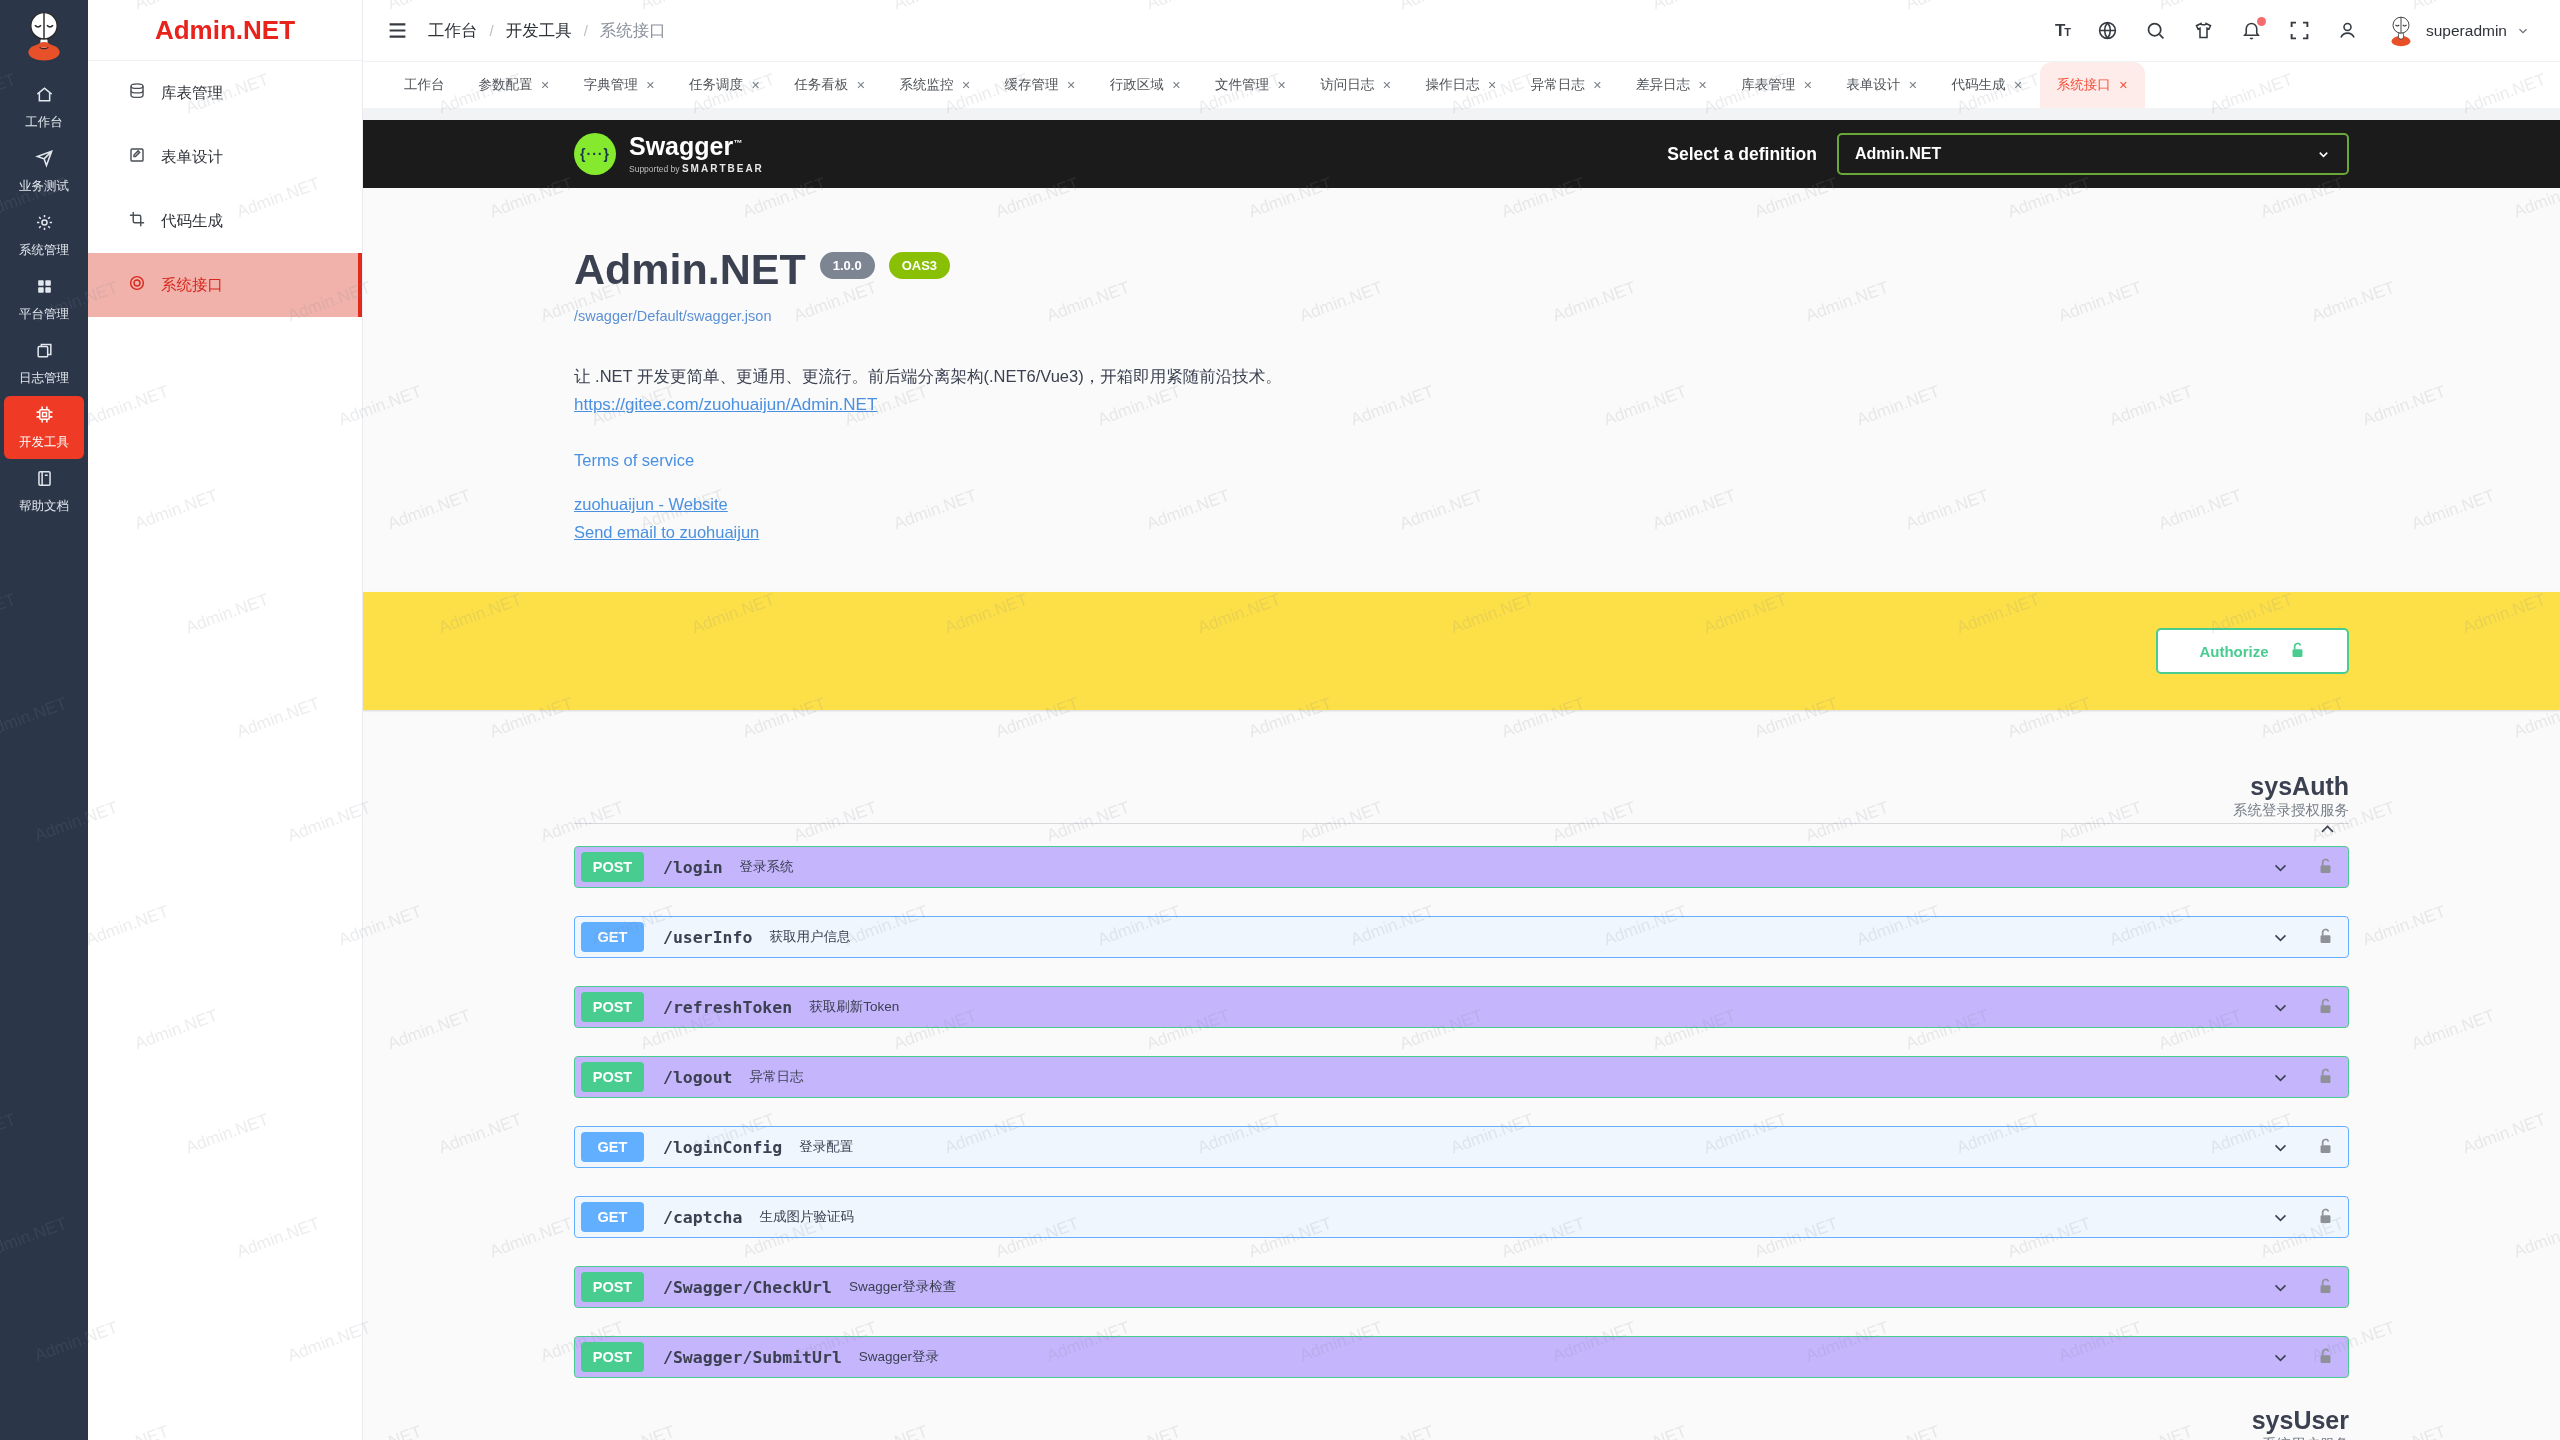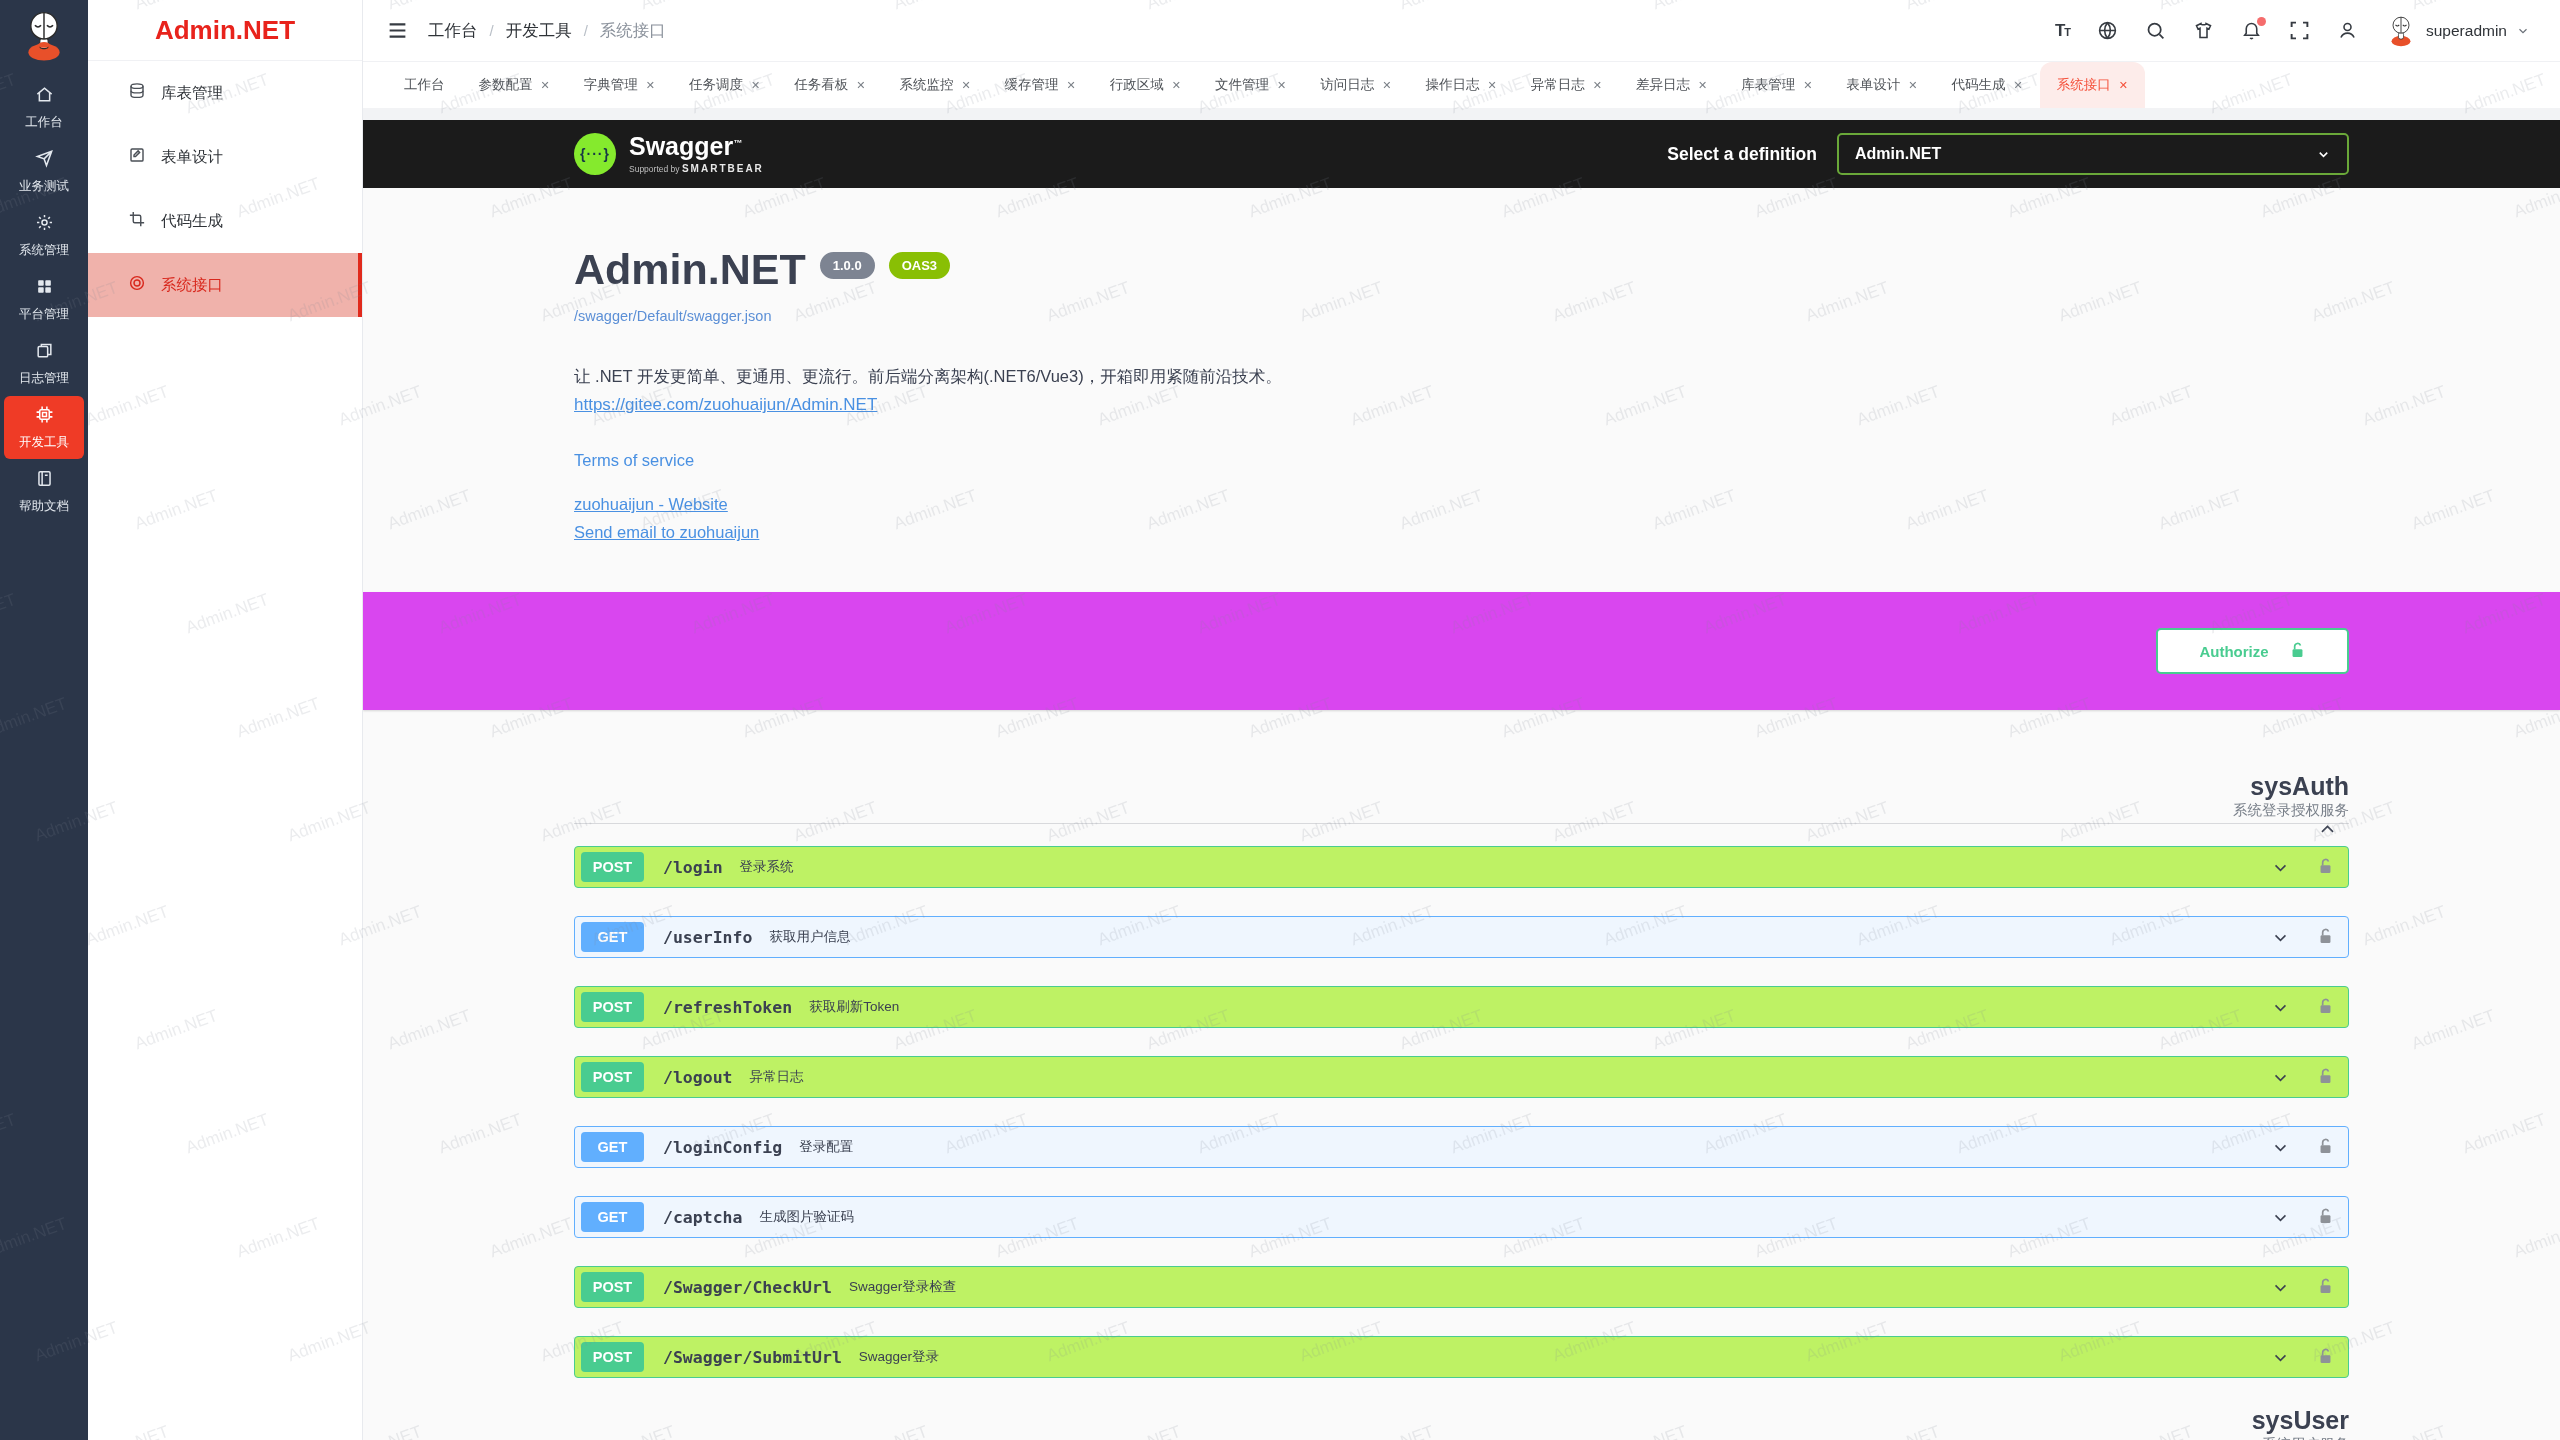--- a/index.html
+++ b/index.html
@@ -78,33 +78,33 @@
   .pill.version { background:#7d8492; }
   .pill.oas { background:#89bf04; }
   .spec-url { margin-top:15px; font-size:14.5px; color:#5b8fd6; cursor:pointer; }
   .info-desc { margin-top:42px; font-size:16.5px; color:#3b4151; }
   .repo-link { display:inline-block; margin-top:7px; font-size:17px; color:#4990e2; text-decoration:underline; cursor:pointer; }
   .info-links { margin-top:36px; }
   .info-link { display:block; font-size:16.5px; color:#4990e2; cursor:pointer; text-decoration:none; }
   .info-link + .info-link { margin-top:9px;text-decoration:underline; }
   .info-link.tos { margin-bottom:25px; }
 
-  .scheme-bar { margin-top:50px; background:#d946ef; box-shadow:0 1px 2px 0 rgba(0,0,0,.15); height:118px; display:flex; align-items:center; }
+  .scheme-bar { margin-top:50px; background:#fde047; box-shadow:0 1px 2px 0 rgba(0,0,0,.15); height:118px; display:flex; align-items:center; }
   .scheme-bar .container { display:flex; justify-content:flex-end; }
   .auth-btn { width:193px; height:46px; background:#fff; border:2px solid #49cc90; border-radius:5px; display:flex; align-items:center; justify-content:center; gap:20px; color:#49cc90; font-weight:bold; font-size:15px; cursor:pointer; }
 
   .sections { padding-top:62px; }
   .section + .section { margin-top:12px; }
   .sec-head { display:flex; align-items:flex-end; height:52px; border-bottom:1px solid rgba(59,65,81,.18); cursor:pointer;flex-direction:column; }
   .sec-name { font-size:25px; font-weight:bold; color:#3b4151; }
   .sec-desc { margin-left:22px; font-size:14.5px; color:#787f89; }
   .sec-arrow { margin-left:auto; margin-right:12px; display:flex; cursor:pointer; }
   .ops { padding-top:22px; }
   .op { height:42px; display:flex; align-items:center; border-radius:4px; margin-bottom:28px; padding:0 14px 0 6px; border:1px solid; cursor:pointer; }
-  .op.post { background:#bef264; border-color:#49cc90; }
+  .op.post { background:#c4b5fd; border-color:#49cc90; }
   .op.get  { background:#eff6fe; border-color:#61affe; }
   .op .method { min-width:63px; height:30px; border-radius:4px; display:flex; align-items:center; justify-content:center; color:#fff; font-weight:bold; font-size:14.5px; padding:0 8px; }
   .op.post .method { background:#49cc90; }
   .op.get  .method { background:#61affe; }
   .op .path { margin-left:19px; font-family:"DejaVu Sans Mono",monospace; font-weight:bold; font-size:16.5px; color:#3b4151; }
   .op .summary { margin-left:17px; font-size:13.5px; color:#3b4151; }
   .op-right { margin-left:auto; display:flex; align-items:center; gap:28px; }
   .op-right span { display:flex; cursor:pointer; }
 </style>
 </head>

